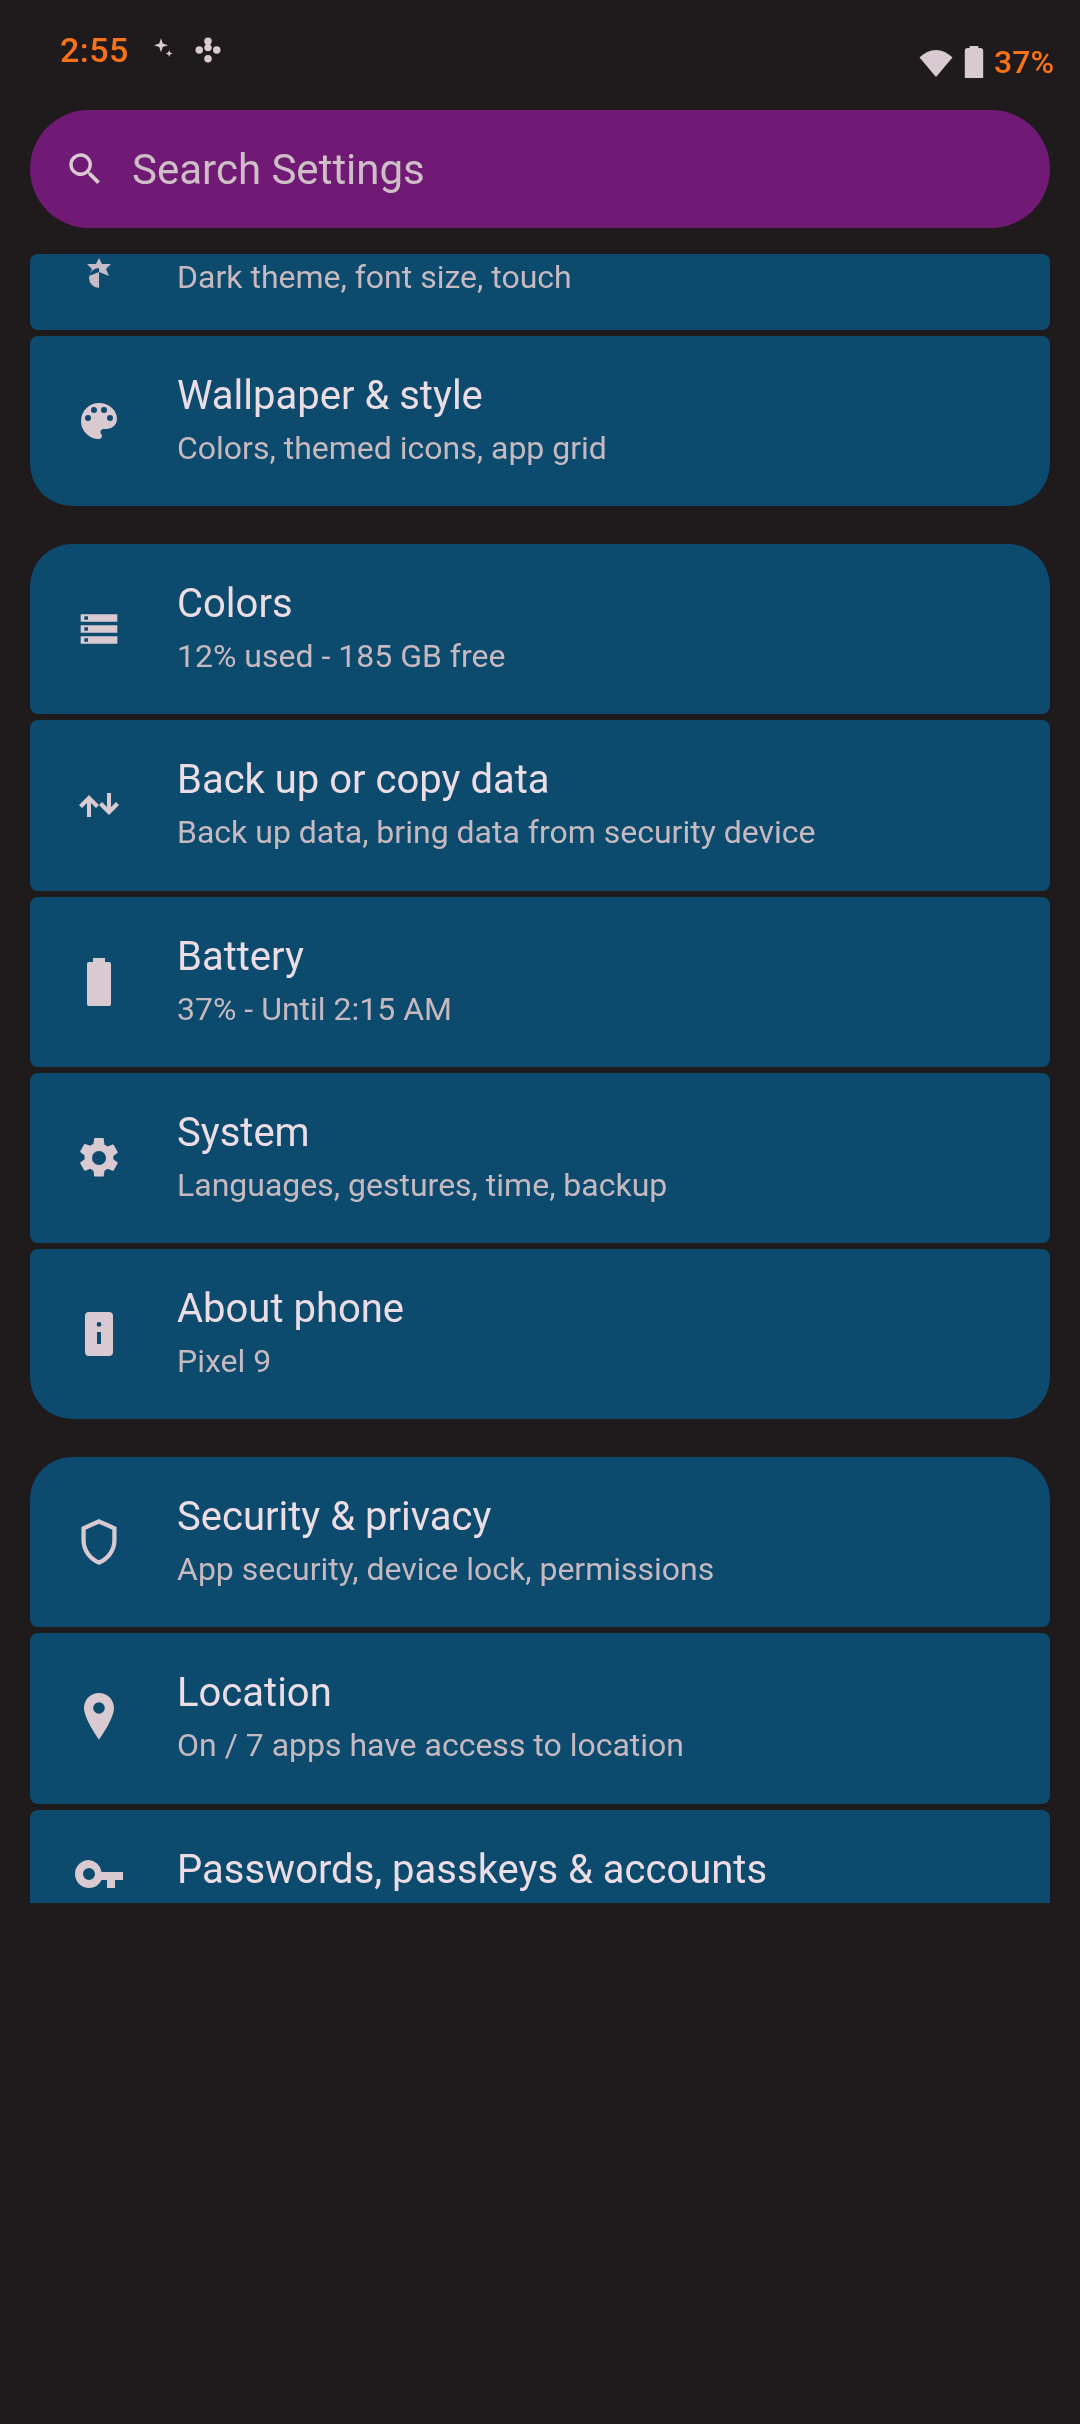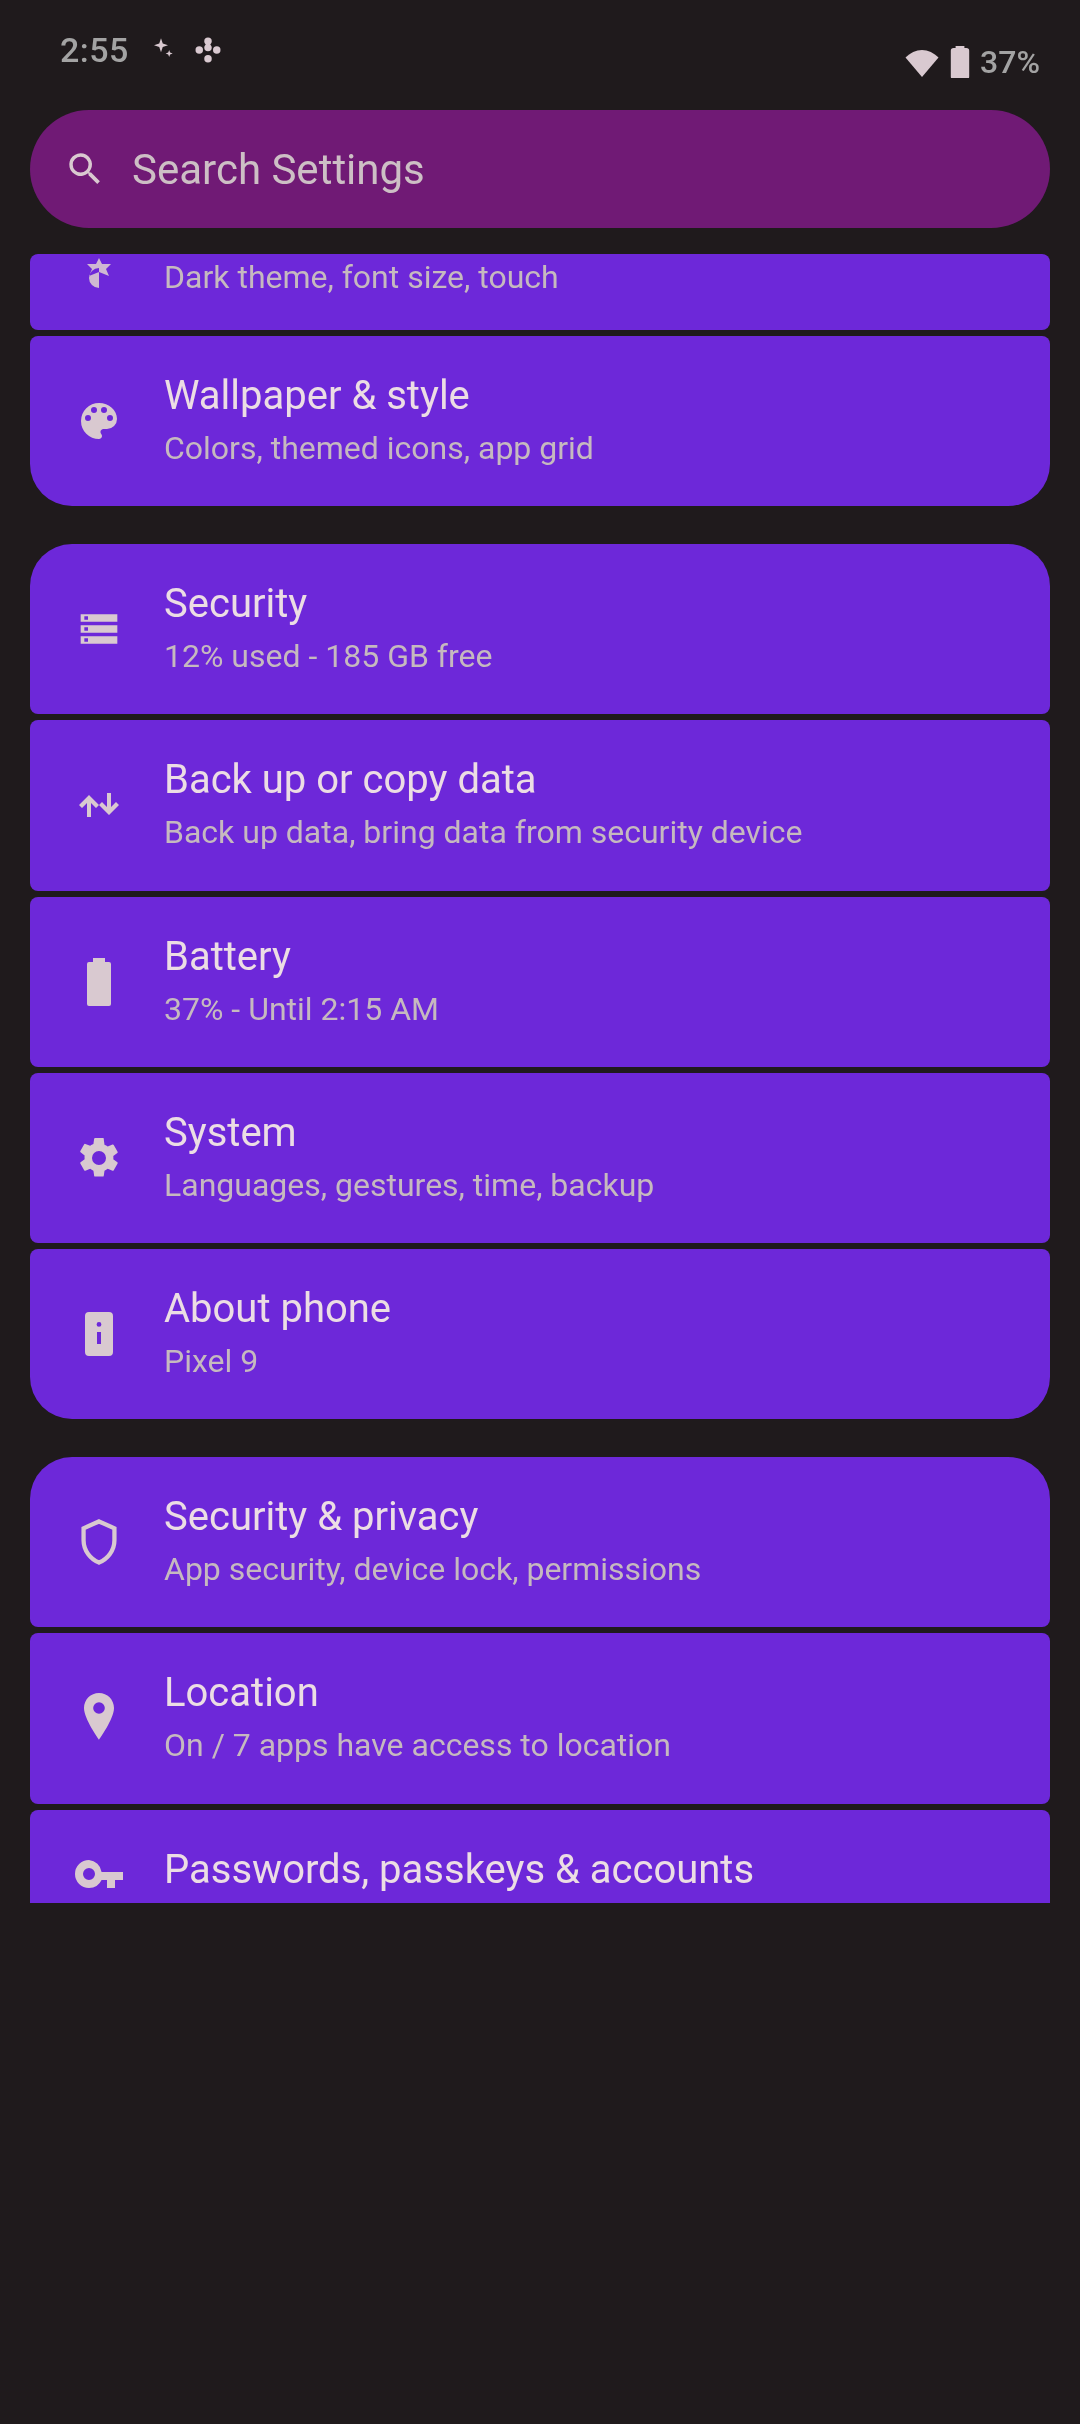--- a/index.html
+++ b/index.html
@@ -17,24 +17,24 @@
     display: flex;
     flex-direction: column;
   }
 
   
   .status-bar {
     height: 100px;
     display: flex;
     align-items: center;
     justify-content: space-between;
-    padding: 0 40px 0 60px;
+    padding: 0 26px 0 60px;
     font-size: 32px;
     font-weight: 500;
-    color: #a3a3a3;
+    color: #f97316;
   }
   .status-left { display: flex; align-items: center; gap: 18px; }
   .status-right { display: flex; align-items: center; gap: 10px; margin-top: 24px; }
   .status-time { font-size: 34px; letter-spacing: 0.5px; }
   .status-pct { font-size: 32px; }
 
   
   .search-wrap { padding: 10px 30px 26px 30px; }
   .search-pill {
     height: 118px;
@@ -53,27 +53,28 @@
 
   
   .content {
     flex: 1;
     padding: 0 30px;
     overflow: hidden;
   }
 
   
   .card {
-    background: #6d28d9;
+    background: #0c4a6e;
     border-radius: 42px;
     margin-bottom: 6px;
     display: flex;
     align-items: center;
     padding: 36px 30px 36px 24px;
     min-height: 140px;
+    gap: 13px;
   }
   .card-partial-top {
     border-top-left-radius: 0;
     border-top-right-radius: 0;
     border-bottom-left-radius: 8px;
     border-bottom-right-radius: 8px;
     padding-top: 0;
     min-height: 0;
     padding-bottom: 28px;
   }
@@ -197,21 +198,21 @@
 
     <div class="group-gap"></div>
 
     <div class="card card-group-first">
       <div class="card-icon">
         <svg width="44" height="44" viewBox="0 0 24 24">
             <path class="ico" d="M2 20h20v-4H2v4zm2-3h2v2H4v-2zM2 4v4h20V4H2zm4 3H4V5h2v2zm-4 7h20v-4H2v4zm2-3h2v2H4v-2z"></path>
           </svg>
       </div>
       <div class="card-text">
-        <div class="card-title">Security</div>
+        <div class="card-title">Colors</div>
         <div class="card-sub">12% used - 185 GB free</div>
       </div>
     </div>
 
     <div class="card card-group-mid">
       <div class="card-icon">
         <svg width="48" height="48" viewBox="0 0 24 24">
             <path class="ico" d="M7 7l5 5-1.5 1.5L8 11v7H6v-7l-2.5 2.5L2 12l5-5zm10 10l-5-5 1.5-1.5L16 13V6h2v7l2.5-2.5L22 12l-5 5z"></path>
           </svg>
       </div>

